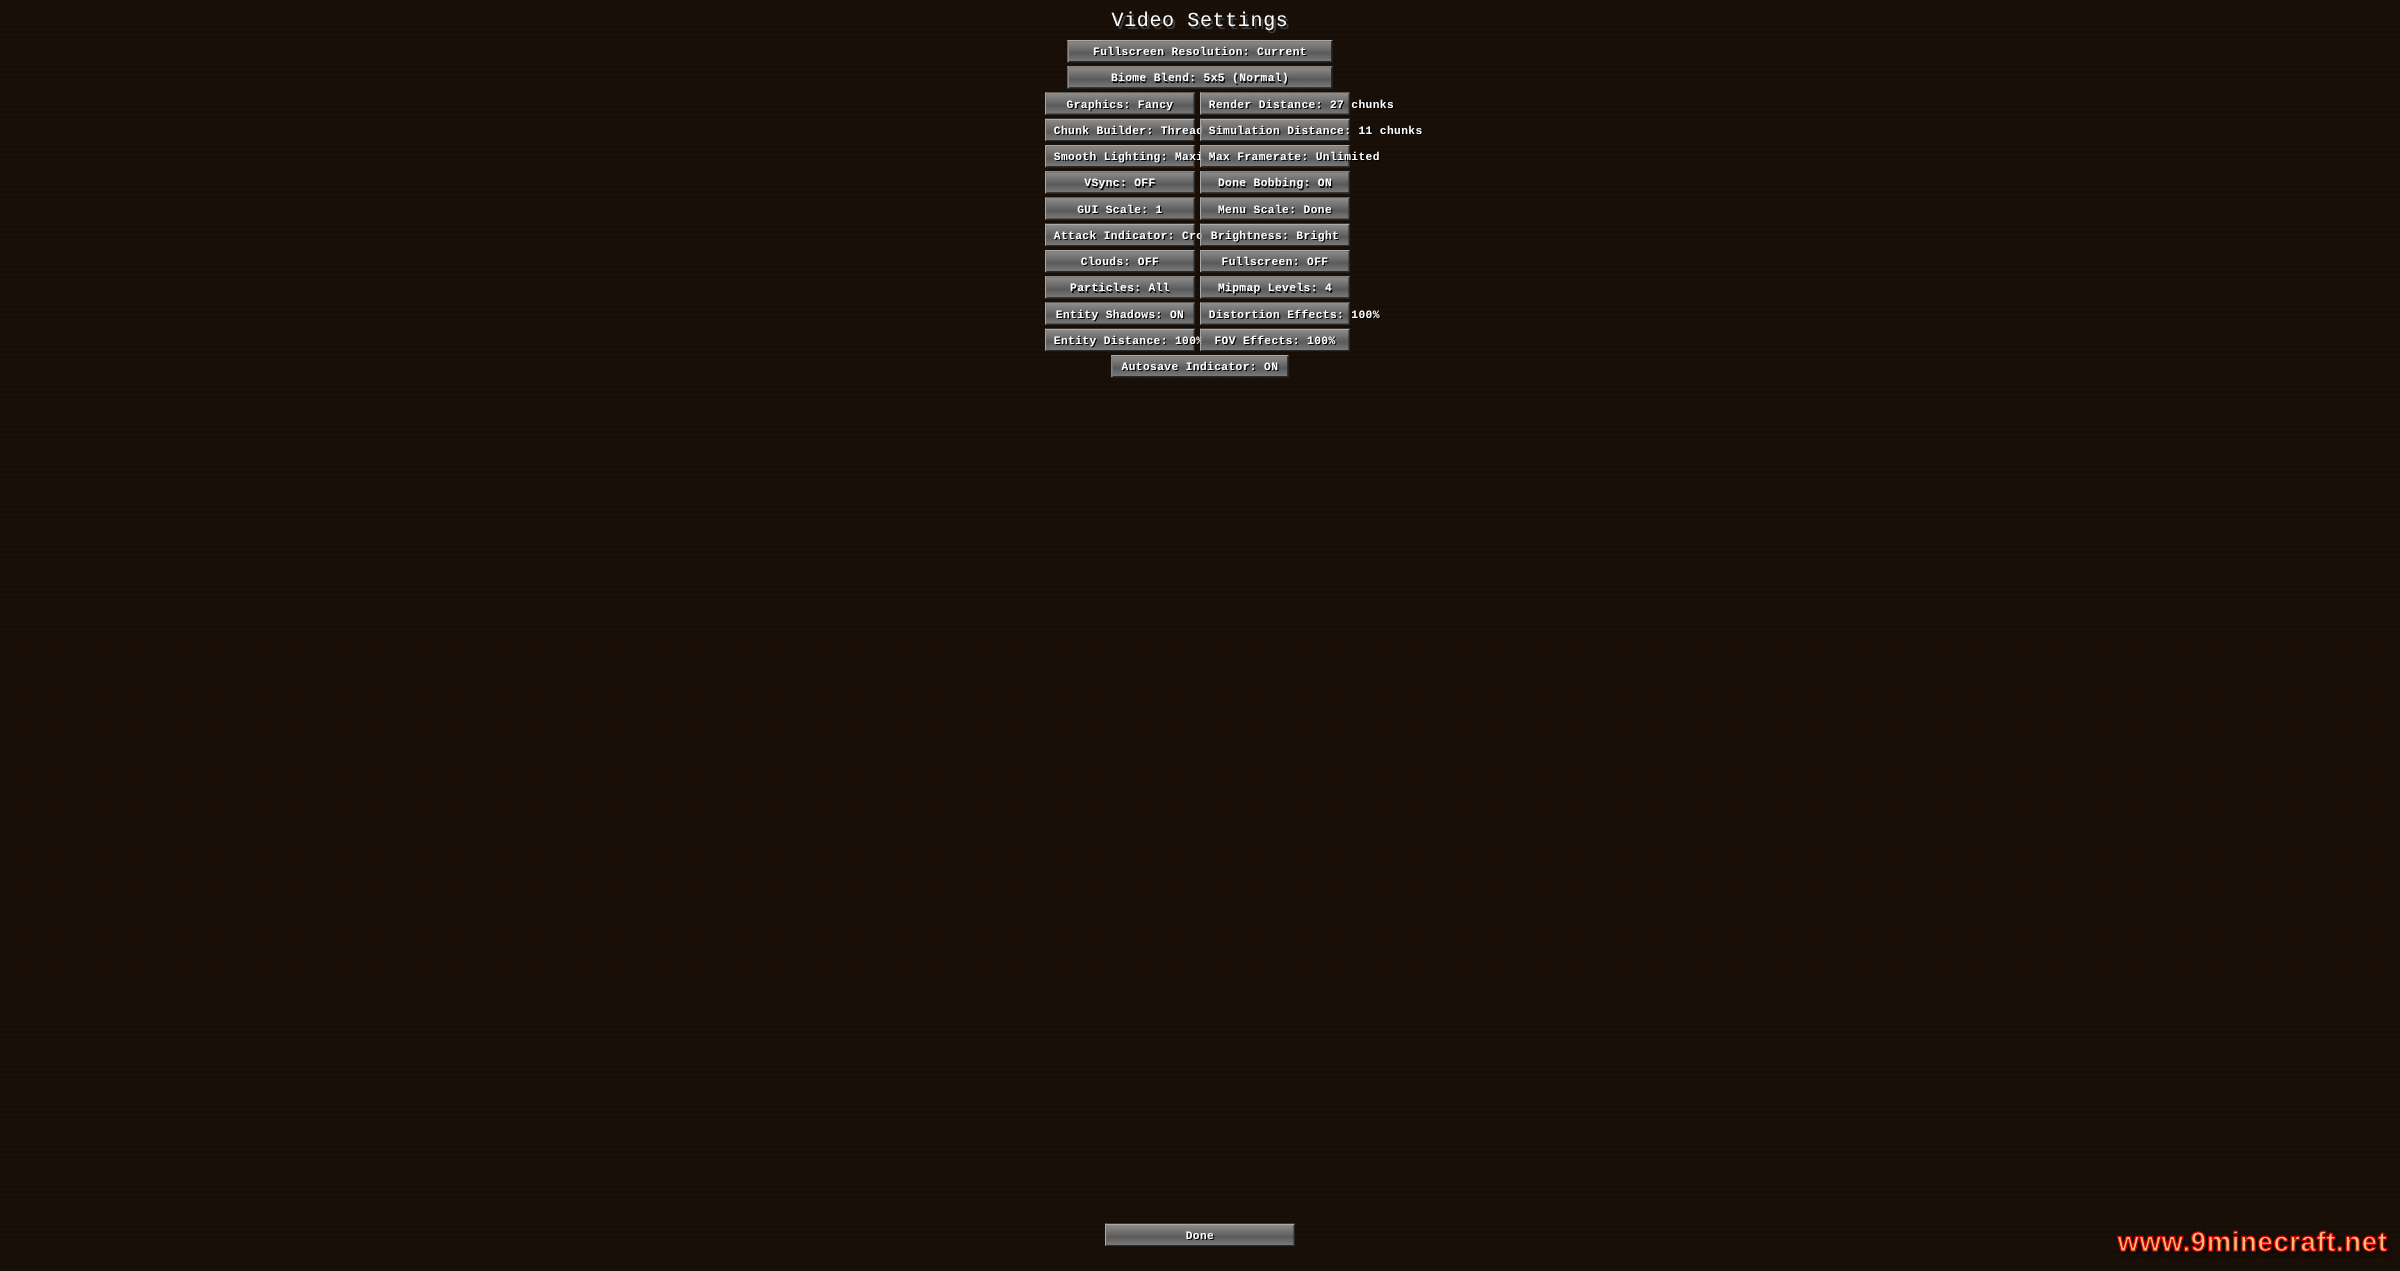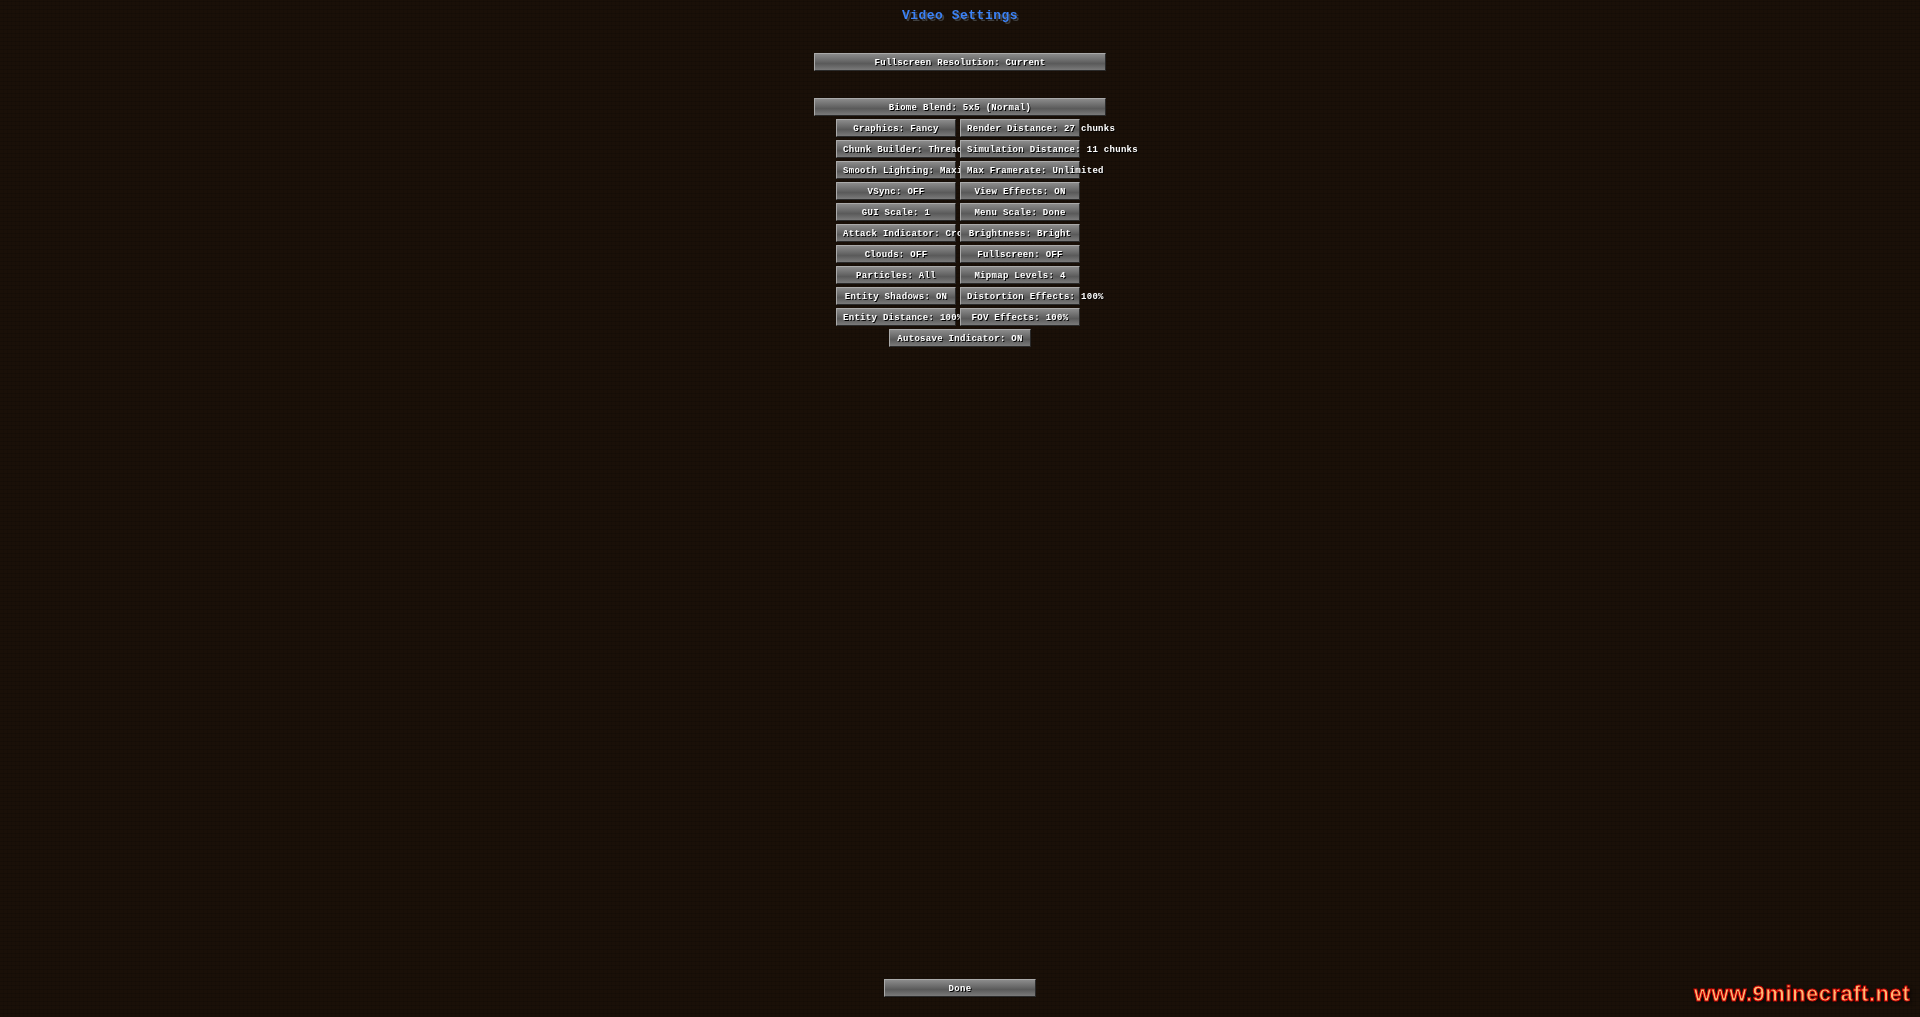--- a/index.html
+++ b/index.html
@@ -26,23 +26,23 @@
       font-family: 'Courier New', monospace;
       display: flex;
       flex-direction: column;
       align-items: center;
       justify-content: flex-start;
       overflow: hidden;
       position: relative;
     }
 
     .page-title {
-      color: #3b82f6;
-      font-size: 13px;
-      font-weight: bold;
+      color: #ffffff;
+      font-size: 16px;
+      font-weight: normal;
       text-align: center;
       margin-top: 8px;
       margin-bottom: 6px;
       letter-spacing: 0.5px;
       text-shadow: 2px 2px 0px #3f3f3f;
     }
 
     .settings-container {
       display: flex;
       flex-direction: column;
@@ -65,22 +65,21 @@
       cursor: pointer;
       padding: 3px 6px;
       letter-spacing: 0.3px;
       text-shadow: 1px 1px 0px #000000;
       white-space: nowrap;
       height: 18px;
       line-height: 12px;
     }
 
     .btn-wide {
-      width: 292px;
-      margin-top: 24px;
+      width: 212px;
     }
 
     .btn-half {
       width: 120px;
     }
 
     .btn-row {
       display: flex;
       gap: 4px;
       width: 248px;
@@ -133,21 +132,21 @@
     <button class="btn btn-half">Simulation Distance: 11 chunks</button>
   </div>
 
   <div class="btn-row">
     <button class="btn btn-half">Smooth Lighting: Maximum</button>
     <button class="btn btn-half">Max Framerate: Unlimited</button>
   </div>
 
   <div class="btn-row">
     <button class="btn btn-half">VSync: OFF</button>
-    <button class="btn btn-half">View Effects: ON</button>
+    <button class="btn btn-half">Done Bobbing: ON</button>
   </div>
 
   <div class="btn-row">
     <button class="btn btn-half">GUI Scale: 1</button>
     <button class="btn btn-half">Menu Scale: Done</button>
   </div>
 
   <div class="btn-row">
     <button class="btn btn-half">Attack Indicator: Crosshair</button>
     <button class="btn btn-half">Brightness: Bright</button>

